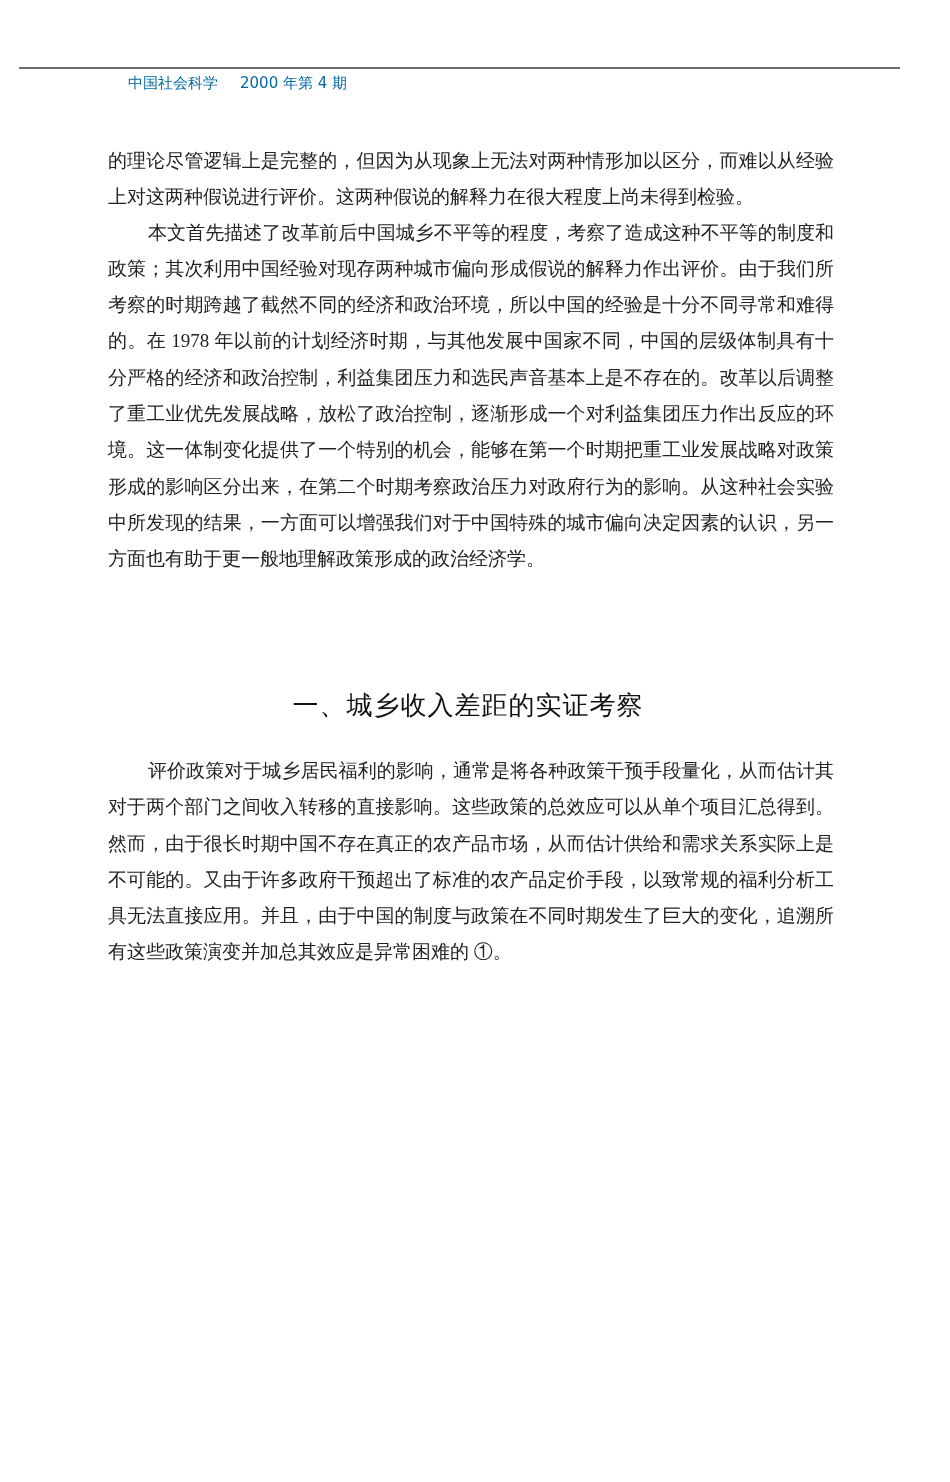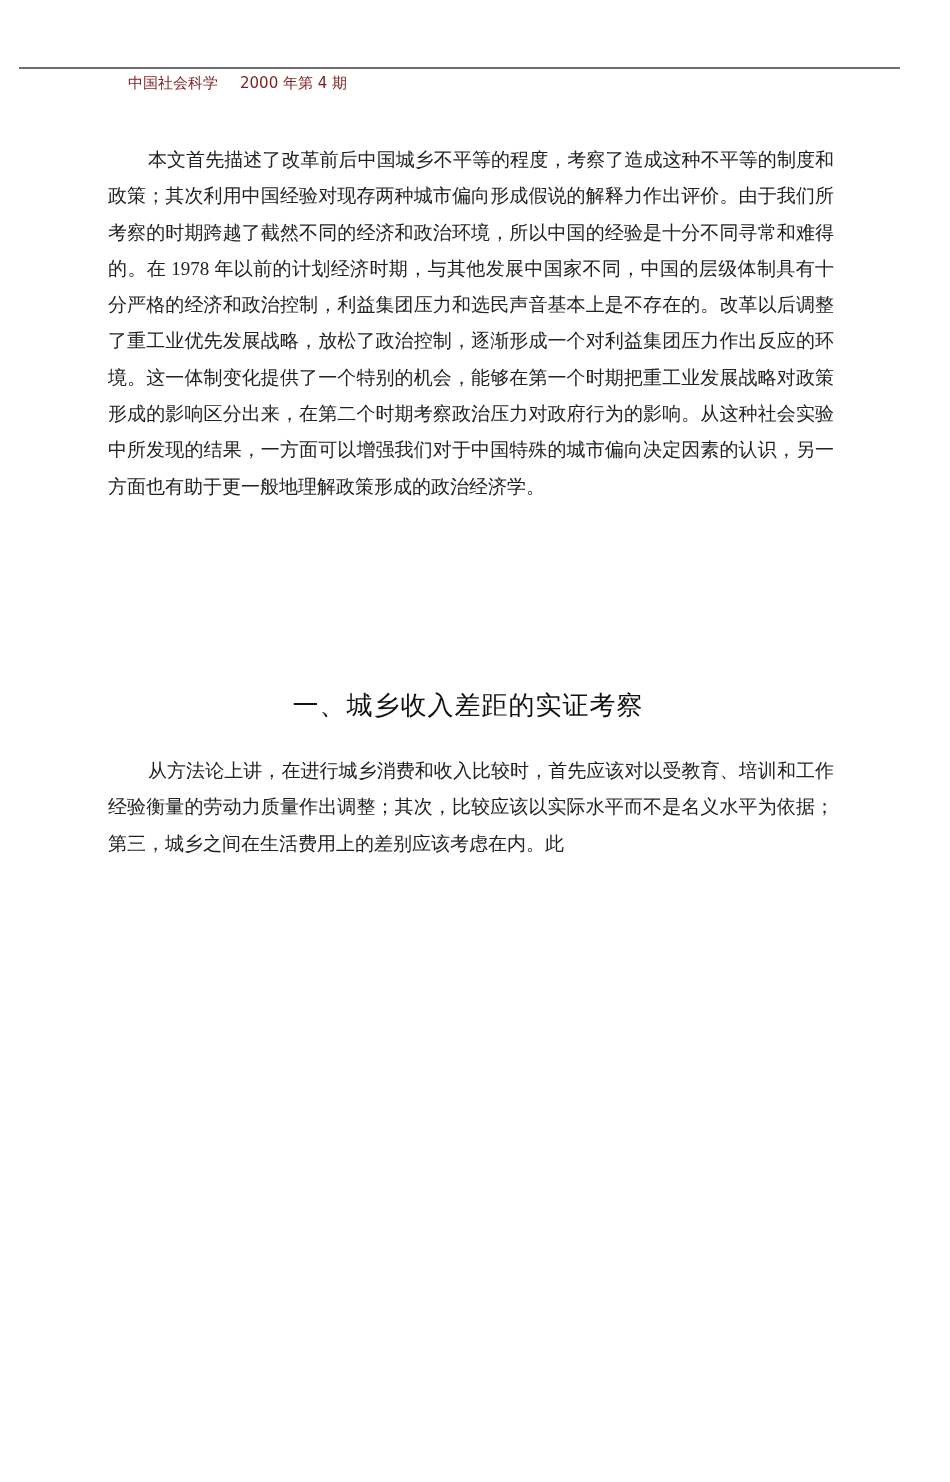--- a/index.html
+++ b/index.html
@@ -8,21 +8,21 @@
     font-family: "DejaVu Serif", "Liberation Serif", serif;
     color: #1a1a1a;
   }
   .rule {
     position: absolute; left: 19px; top: 67px; width: 881px; height: 2px;
     background: #6e6e6e;
   }
   .running-head {
     position: absolute; left: 128px; top: 74px;
     font-family: "DejaVu Sans", "Liberation Sans", sans-serif;
-    font-size: 15px; color: #7f1d1d; letter-spacing: 0px;
+    font-size: 15px; color: #0369a1; letter-spacing: 0px;
   }
   .running-head .gap { display: inline-block; width: 22px; }
   .body-text {
     position: absolute; left: 108px; width: 726px;
     font-size: 19px; line-height: 36.3px; color: #222;
     text-align: justify; text-justify: inter-character;
   }
   .body-text p { margin: 0; }
   .indent { text-indent: 40px; font-family: Liberation Serif, serif; }
   .section-title {
@@ -34,20 +34,21 @@
 </style>
 </head>
 <body>
 
 <div class="rule"></div>
 <div class="running-head">
   <span>中国社会科学</span><span class="gap"></span><span>2000 年第 4 期</span>
 </div>
 
 <div class="body-text" id="block1">
+  <p>的理论尽管逻辑上是完整的，但因为从现象上无法对两种情形加以区分，而难以从经验上对这两种假说进行评价。这两种假说的解释力在很大程度上尚未得到检验。</p>
   <p class="indent">本文首先描述了改革前后中国城乡不平等的程度，考察了造成这种不平等的制度和政策；其次利用中国经验对现存两种城市偏向形成假说的解释力作出评价。由于我们所考察的时期跨越了截然不同的经济和政治环境，所以中国的经验是十分不同寻常和难得的。在 1978 年以前的计划经济时期，与其他发展中国家不同，中国的层级体制具有十分严格的经济和政治控制，利益集团压力和选民声音基本上是不存在的。改革以后调整了重工业优先发展战略，放松了政治控制，逐渐形成一个对利益集团压力作出反应的环境。这一体制变化提供了一个特别的机会，能够在第一个时期把重工业发展战略对政策形成的影响区分出来，在第二个时期考察政治压力对政府行为的影响。从这种社会实验中所发现的结果，一方面可以增强我们对于中国特殊的城市偏向决定因素的认识，另一方面也有助于更一般地理解政策形成的政治经济学。</p>
 </div>
 
 <div class="section-title">一、城乡收入差距的实证考察</div>
 
 <div class="body-text" id="block2">
-  <p class="indent">从方法论上讲，在进行城乡消费和收入比较时，首先应该对以受教育、培训和工作经验衡量的劳动力质量作出调整；其次，比较应该以实际水平而不是名义水平为依据；第三，城乡之间在生活费用上的差别应该考虑在内。此</p>
+  <p class="indent">评价政策对于城乡居民福利的影响，通常是将各种政策干预手段量化，从而估计其对于两个部门之间收入转移的直接影响。这些政策的总效应可以从单个项目汇总得到。然而，由于很长时期中国不存在真正的农产品市场，从而估计供给和需求关系实际上是不可能的。又由于许多政府干预超出了标准的农产品定价手段，以致常规的福利分析工具无法直接应用。并且，由于中国的制度与政策在不同时期发生了巨大的变化，追溯所有这些政策演变并加总其效应是异常困难的 ①。</p>
 </div>
 
 </body></html>

